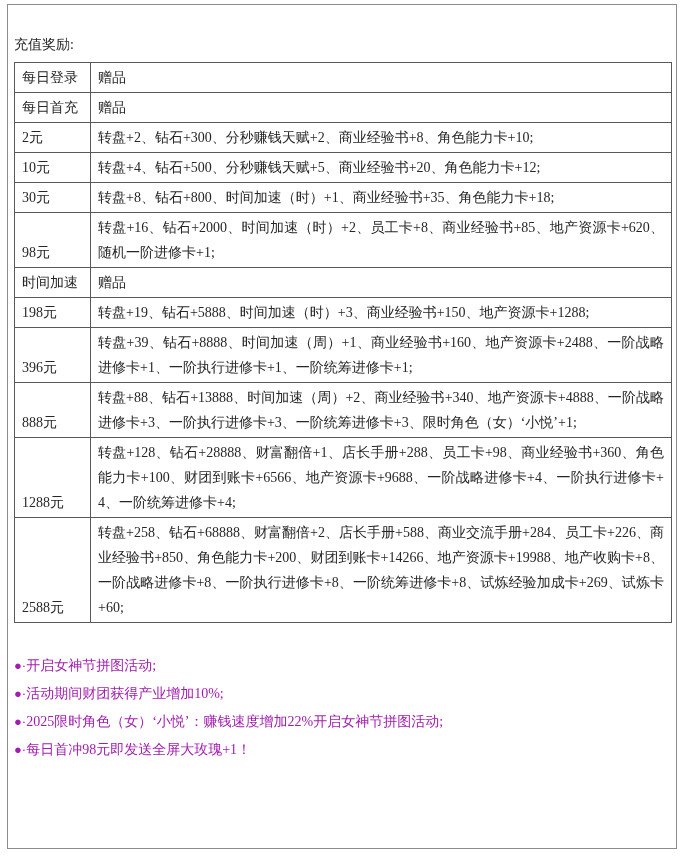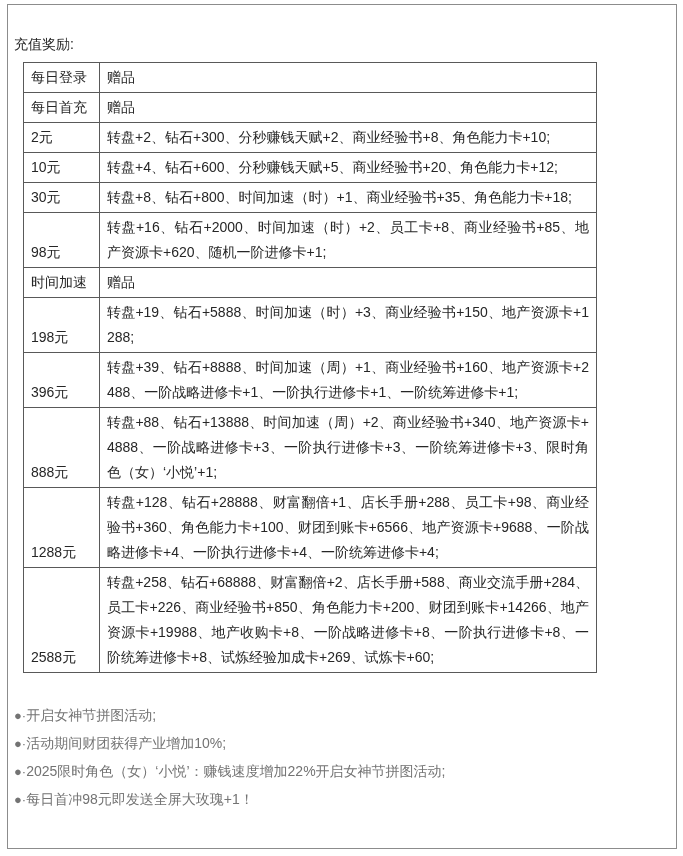--- a/index.html
+++ b/index.html
@@ -13,32 +13,33 @@
   }
   .page {
     position: absolute;
     left: 7px;
     top: 4px;
     width: 670px;
     height: 845px;
     box-sizing: border-box;
     border: 1px solid #8c8c8c;
     background: #ffffff;
+    font-family: Liberation Serif, serif;
   }
   .title {
     margin: 31px 0 9px 6px;
     font-size: 14px;
     line-height: 17px;
     color: #262626;
   }
   table.rewards {
     border-collapse: collapse;
     table-layout: fixed;
-    margin-left: 15px;
-    width: 574px;
+    margin-left: 6px;
+    width: 658px;
   }
   table.rewards td {
     border: 1px solid #595959;
     font-size: 14px;
     line-height: 25px;
     color: #262626;
     padding: 2px 7px;
     vertical-align: bottom;
     word-break: break-all;
   }
@@ -47,21 +48,21 @@
     text-align: justify;
     text-justify: inter-character;
   }
   .notes {
     margin: 34px 0 0 6px;
   }
   .note {
     margin: 0 0 11px 0;
     font-size: 14px;
     line-height: 17px;
-    color: #737373;
+    color: #a21caf;
     white-space: nowrap;
   }
   .note .marker { font-size: 13px; }
 </style>
 </head>
 <body>
 
 <div class="page">
 
   <p class="title">充值奖励:</p>
@@ -75,21 +76,21 @@
       <tr>
         <td class="lbl">每日首充</td>
         <td class="val">赠品</td>
       </tr>
       <tr>
         <td class="lbl">2元</td>
         <td class="val">转盘+2、钻石+300、分秒赚钱天赋+2、商业经验书+8、角色能力卡+10;</td>
       </tr>
       <tr>
         <td class="lbl">10元</td>
-        <td class="val">转盘+4、钻石+600、分秒赚钱天赋+5、商业经验书+20、角色能力卡+12;</td>
+        <td class="val">转盘+4、钻石+500、分秒赚钱天赋+5、商业经验书+20、角色能力卡+12;</td>
       </tr>
       <tr>
         <td class="lbl">30元</td>
         <td class="val">转盘+8、钻石+800、时间加速（时）+1、商业经验书+35、角色能力卡+18;</td>
       </tr>
       <tr>
         <td class="lbl">98元</td>
         <td class="val">转盘+16、钻石+2000、时间加速（时）+2、员工卡+8、商业经验书+85、地产资源卡+620、随机一阶进修卡+1;</td>
       </tr>
       <tr>

